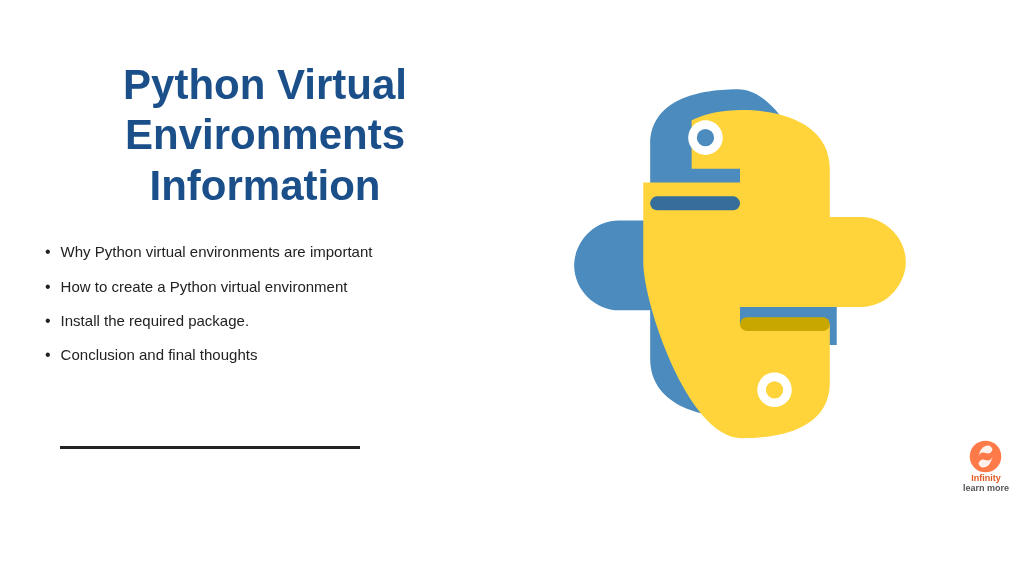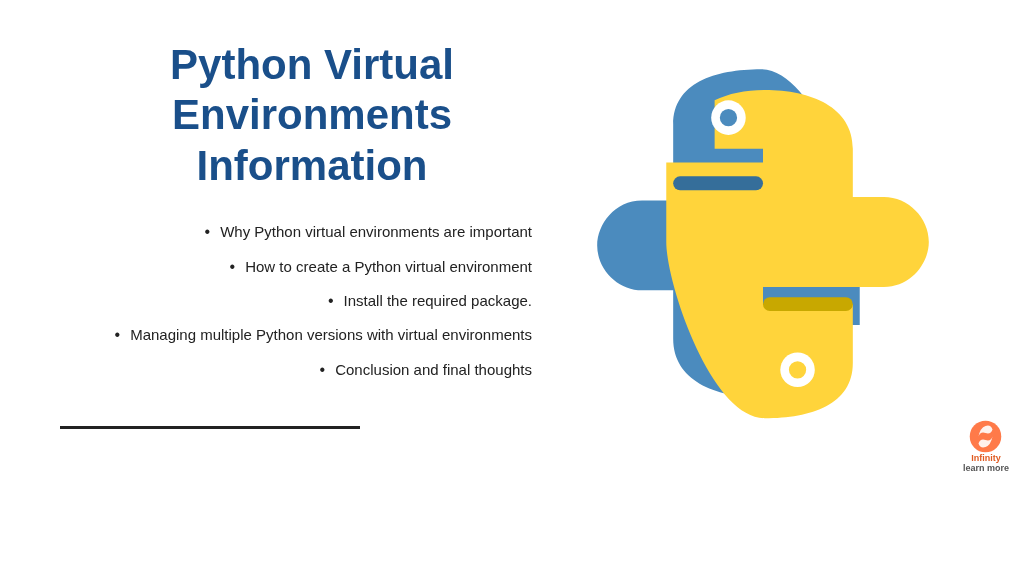--- a/index.html
+++ b/index.html
@@ -17,21 +17,22 @@
       position: relative;
     }
 
     .slide-container {
       width: 1024px;
       height: 484px;
       background: #ffffff;
       display: flex;
       align-items: stretch;
       position: relative;
-      padding: 40px 50px 40px 92px;
+      padding: 40px 50px 40px 45px;
+      margin-top: 20px;
     }
 
     .left-panel {
       flex: 0 0 460px;
       display: flex;
       flex-direction: column;
       justify-content: flex-start;
       padding-right: 20px;
     }
 
@@ -50,21 +51,20 @@
       margin: 0;
     }
 
     .bullet-list li {
       display: flex;
       align-items: flex-start;
       margin-bottom: 12px;
       font-size: 15px;
       color: #222222;
       line-height: 1.4;
-      justify-content: flex-end;
     }
 
     .bullet-list li::before {
       content: '•';
       font-size: 16px;
       color: #222222;
       margin-right: 10px;
       flex-shrink: 0;
       margin-top: 0px;
     }
@@ -130,23 +130,20 @@
 
     <ul class="bullet-list">
       <li>
         <span>Why Python virtual environments are important</span>
       </li>
       <li>
         <span>How to create a Python virtual environment</span>
       </li>
       <li>
         <span>Install the required package.</span>
-      </li>
-      <li>
-        <span>Managing multiple Python versions with virtual environments</span>
       </li>
       <li>
         <span>Conclusion and final thoughts</span>
       </li>
     </ul>
   </div>
 
   <div class="right-panel">
 
     <svg class="python-logo" viewBox="0 0 110 110" xmlns="http://www.w3.org/2000/svg">

